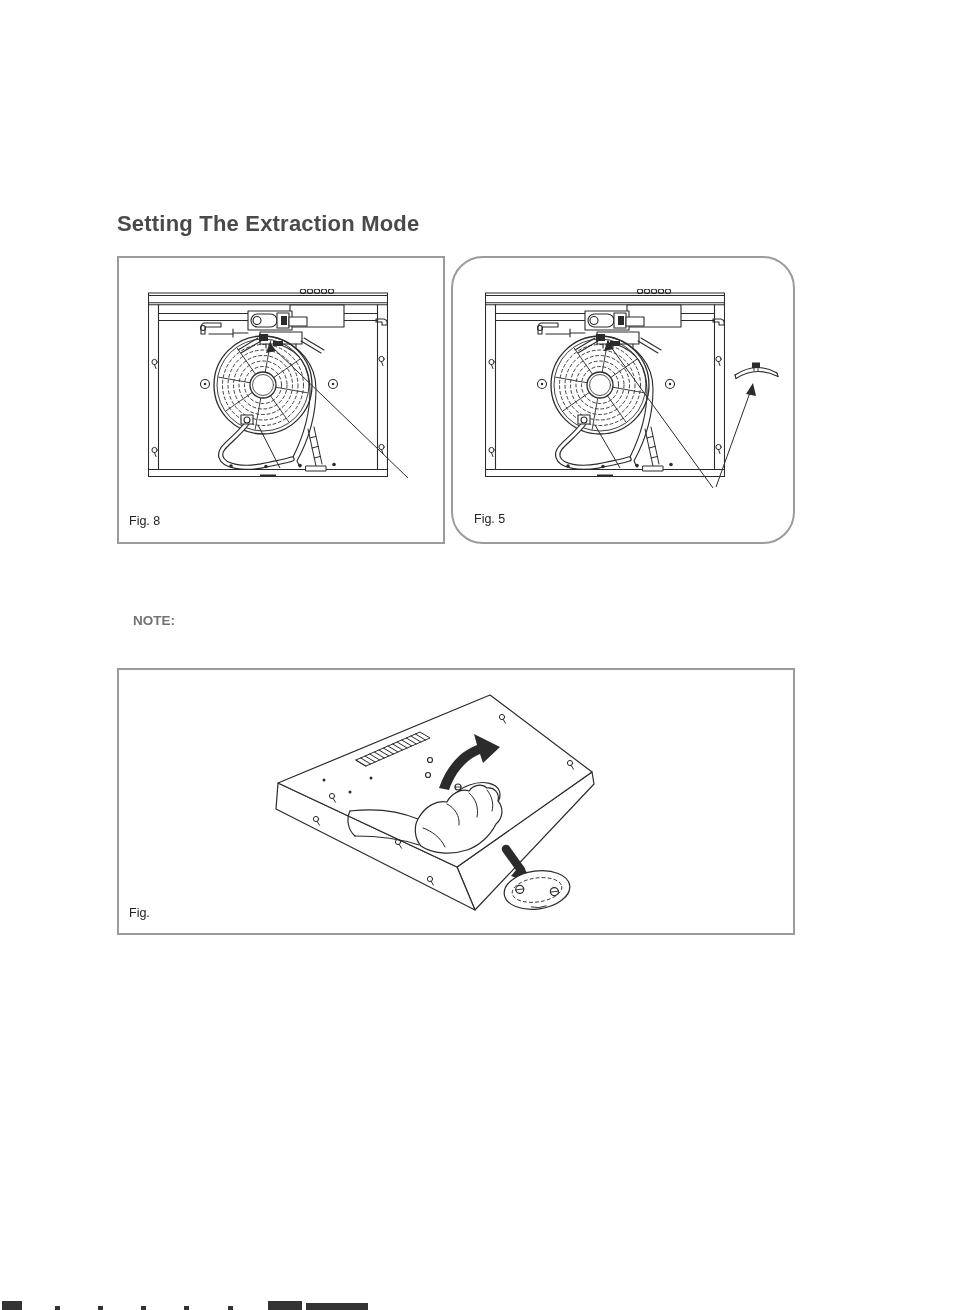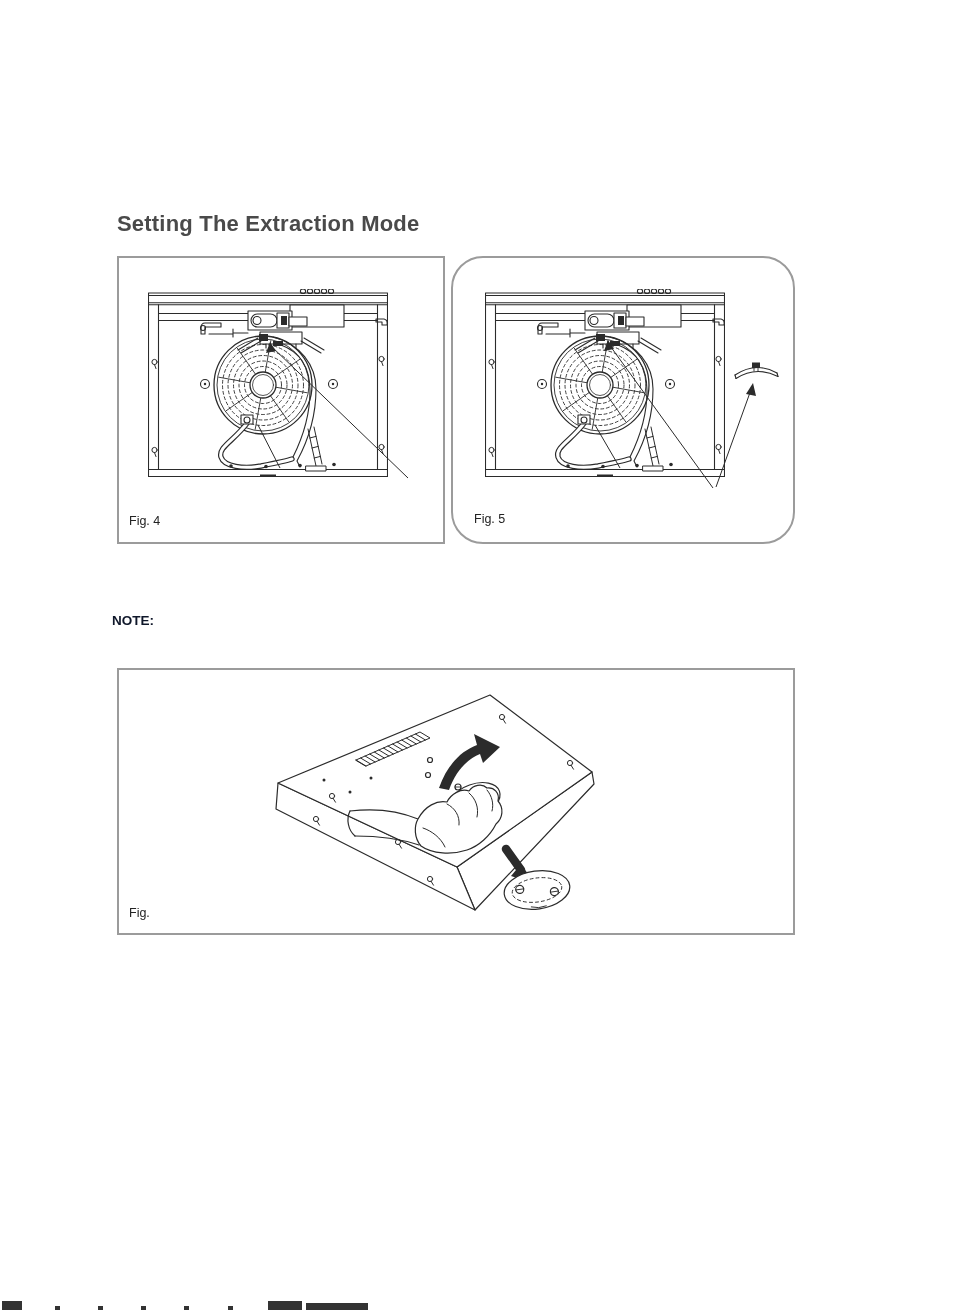--- a/index.html
+++ b/index.html
@@ -25,22 +25,22 @@
   #fig4{left:117px;top:256px;width:324px;height:284px;}
   #fig5{left:451px;top:256px;width:340px;height:284px;border-radius:32px;}
   #fig6{left:117px;top:668px;width:674px;height:263px;}
   .caption{
     position:absolute;font-size:12.5px;color:#222;font-weight:400;
   }
   #fig4 .caption{left:10px;top:256px;}
   #fig5 .caption{left:21px;top:254px;}
   #fig6 .caption{left:10px;top:236px;text-align:center;}
   .note{
-    position:absolute;left:112px;top:611px;width:600px;
-    font-size:13.5px;font-weight:bold;color:#0f172a;line-height:20px;
+    position:absolute;left:133px;top:611px;width:600px;
+    font-size:13.5px;font-weight:bold;color:#737373;line-height:20px;
   }
   .note p{margin:0;}
   
   .footer-frag{position:absolute;left:0;top:1301px;width:380px;height:9px;}
   .footer-frag span{position:absolute;background:#333;display:block;}
   .footer-frag .f1{left:2px;top:0;width:20px;height:9px;}
   .footer-frag .f2{left:55px;top:5px;width:5px;height:4px;}
   .footer-frag .f3{left:98px;top:5px;width:5px;height:4px;}
   .footer-frag .f4{left:141px;top:5px;width:5px;height:4px;}
   .footer-frag .f5{left:184px;top:5px;width:5px;height:4px;}
@@ -159,21 +159,21 @@
 
   <figure class="figbox" id="fig4">
     <svg width="320" height="280" viewBox="0 0 320 280">
       <use href="#hoodInterior" x="29" y="31" width="240" height="188"></use>
       <g fill="none" stroke="#2b2b2b" stroke-width="1">
         <line x1="151" y1="87" x2="289" y2="220"></line>
         <line x1="139" y1="167" x2="161" y2="210"></line>
         <path d="M151,84 L147,95 L157,93 Z" fill="#2b2b2b" stroke="none"></path>
       </g>
     </svg>
-    <figcaption class="caption">Fig. 4</figcaption>
+    <figcaption class="caption">Fig. 8</figcaption>
   </figure>
 
   <figure class="figbox" id="fig5">
     <svg width="336" height="280" viewBox="0 0 336 280">
       <use href="#hoodInterior" x="32" y="31" width="240" height="188"></use>
       <g fill="none" stroke="#2b2b2b" stroke-width="1">
         <line x1="155" y1="85" x2="260" y2="230"></line>
         <line x1="142" y1="167" x2="167" y2="210"></line>
         <path d="M155,82 L151,93 L161,91 Z" fill="#2b2b2b" stroke="none"></path>
         <line x1="263" y1="229" x2="299" y2="129"></line>

